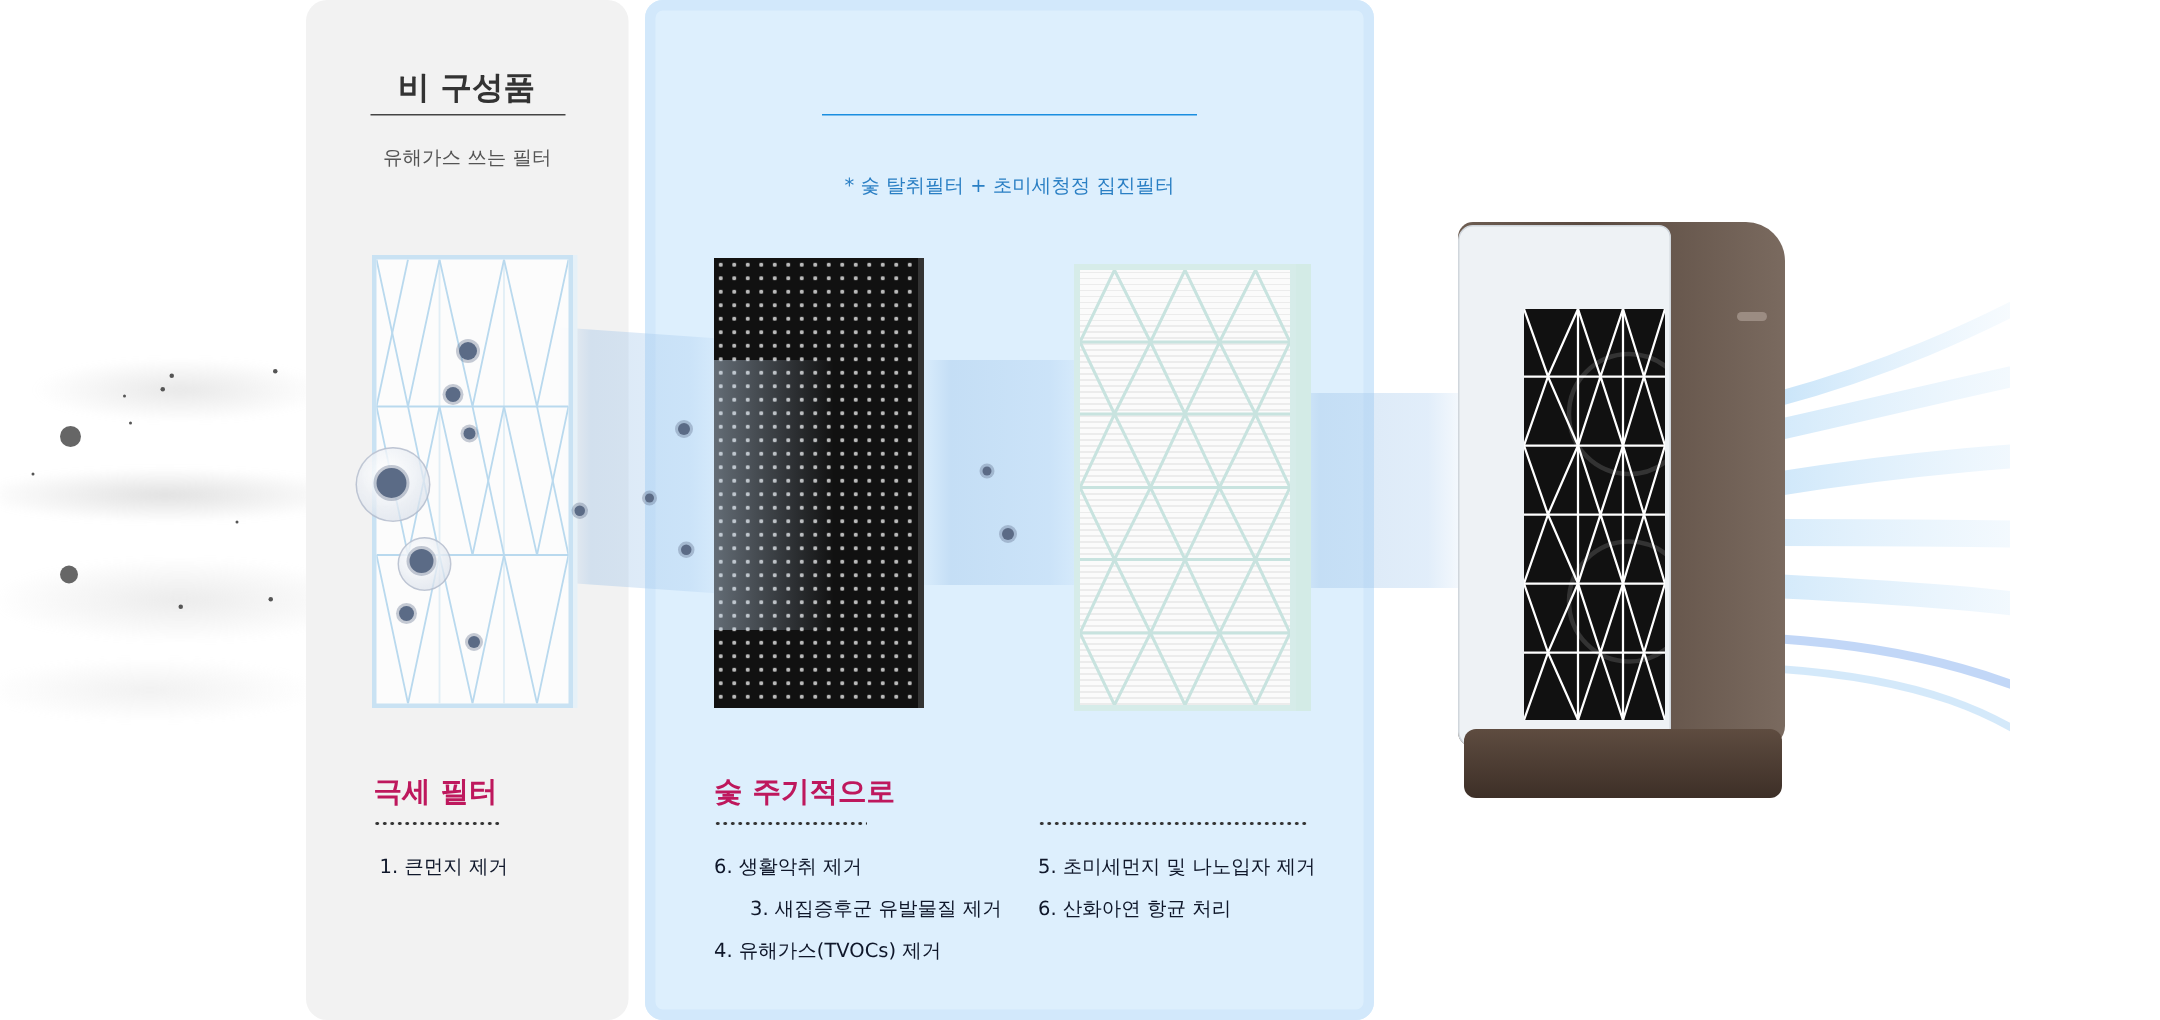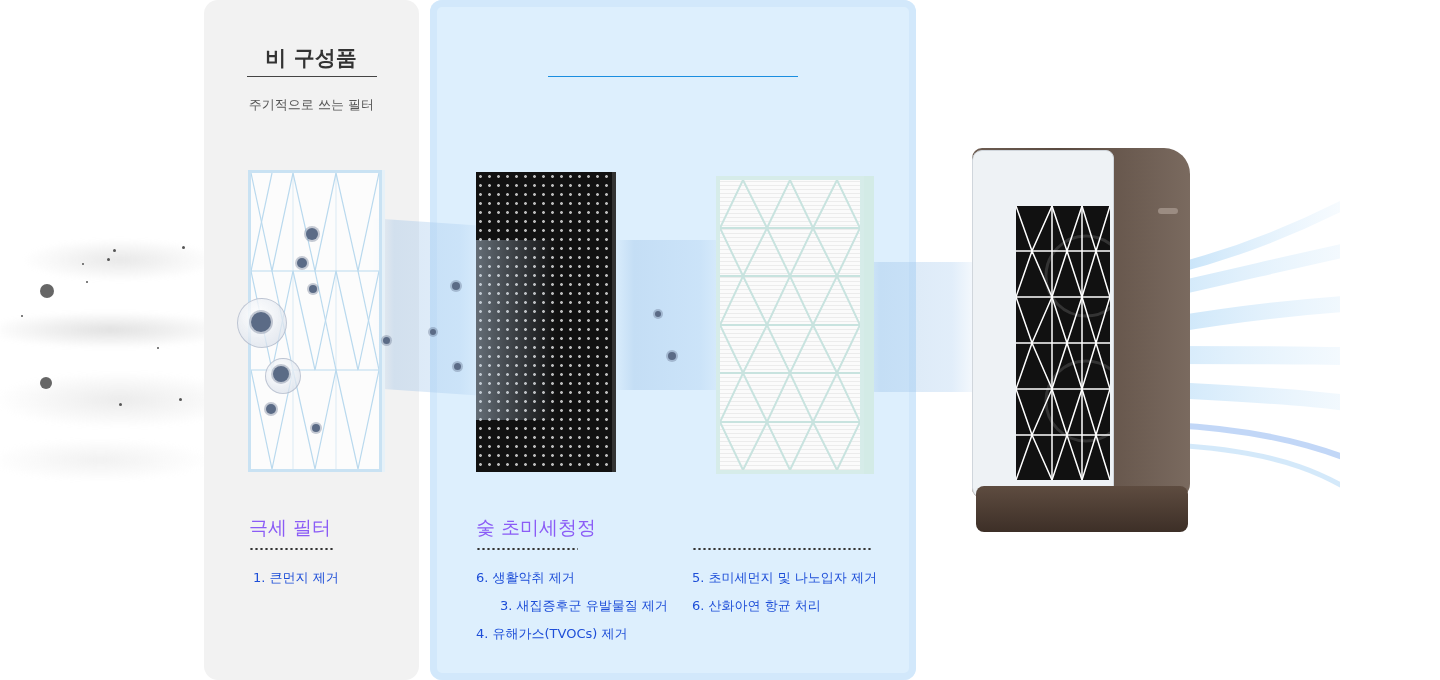--- a/index.html
+++ b/index.html
@@ -101,25 +101,25 @@
     position:absolute; left:1016px; top:206px; width:94px; height:274px;
     background:#111;
   }
   .purifier-base {
     position:absolute; left:976px; top:486px; width:212px; height:46px;
     background:linear-gradient(180deg,#5e4c40,#3d2f27); border-radius:8px;
   }
   .purifier-logo { position:absolute; left:1158px; top:208px; width:20px; height:6px; border-radius:3px; background:#9b8c82; }
 
   
-  .cap-title { position:absolute; font-size:19px; font-weight:normal; color:#8b5cf6; }
+  .cap-title { position:absolute; font-size:19px; font-weight:bold; color:#be185d; }
   .cap-dots { position:absolute; height:2px;
     background-image:radial-gradient(circle,#333 1px, transparent 1.3px);
     background-size:5px 2px; }
-  .cap-item { position:absolute; font-size:13px; color:#1d4ed8; }
+  .cap-item { position:absolute; font-size:13px; color:#0f172a; }
 </style>
 </head>
 <body>
 
 <div class="stage">
 
   <div class="dirty-air"></div>
   <div class="particle" style="left:40px;top:284px;width:14px;height:14px;background:#666;"></div>
   <div class="particle" style="left:40px;top:377px;width:12px;height:12px;background:#666;"></div>
   <div class="particle" style="left:113px;top:249px;width:3px;height:3px;"></div>
@@ -151,23 +151,24 @@
 
   <div class="panel-gray"></div>
   <div class="panel-blue"></div>
 
   <div class="beam" style="left:372px;top:222px;width:110px;height:170px;transform:skewY(4deg);"></div>
   <div class="beam" style="left:612px;top:240px;width:110px;height:150px;"></div>
   <div class="beam" style="left:856px;top:262px;width:120px;height:130px;"></div>
 
   <div class="panel-title gray-title">비 구성품</div>
   <div class="gray-rule"></div>
-  <div class="gray-sub">주기적으로 쓰는 필터</div>
+  <div class="gray-sub">유해가스 쓰는 필터</div>
 
   <div class="blue-rule"></div>
+  <div class="blue-sub2">* 숯 탈취필터 + 초미세청정 집진필터</div>
 
   <div class="mesh-filter">
     <svg class="lattice" viewBox="0 0 128 296" preserveAspectRatio="none">
       <g stroke="#b9d9ee" stroke-width="1.2" fill="none">
         <line x1="0" y1="98" x2="128" y2="98"></line>
         <line x1="0" y1="197" x2="128" y2="197"></line>
         <line x1="42" y1="0" x2="42" y2="296" stroke-opacity=".4"></line>
         <line x1="85" y1="0" x2="85" y2="296" stroke-opacity=".4"></line>
         <polyline points="0,0 21,98 42,0 64,98 85,0 107,98 128,0"></polyline>
         <polyline points="0,98 21,0"></polyline>
@@ -241,21 +242,21 @@
         <polyline points="0,274 16,229 36,274 51,229 66,274 80,229 94,274"></polyline>
       </g>
     </svg>
   </div>
   <div class="purifier-base"></div>
 
   <div class="cap-title" style="left:249px;top:515px;">극세 필터</div>
   <div class="cap-dots" style="left:249px;top:548px;width:84px;"></div>
   <div class="cap-item" style="left:253px;top:569px;">1. 큰먼지 제거</div>
 
-  <div class="cap-title" style="left:476px;top:515px;">숯 초미세청정</div>
+  <div class="cap-title" style="left:476px;top:515px;">숯 주기적으로</div>
   <div class="cap-dots" style="left:476px;top:548px;width:102px;"></div>
   <div class="cap-item" style="left:476px;top:569px;">6. 생활악취 제거</div>
   <div class="cap-item" style="left:476px;top:597px;margin-left:24px;">3. 새집증후군 유발물질 제거</div>
   <div class="cap-item" style="left:476px;top:625px;">4. 유해가스(TVOCs) 제거</div>
 
   <div class="cap-dots" style="left:692px;top:548px;width:180px;"></div>
   <div class="cap-item" style="left:692px;top:569px;">5. 초미세먼지 및 나노입자 제거</div>
   <div class="cap-item" style="left:692px;top:597px;">6. 산화아연 항균 처리</div>
 </div>
 

